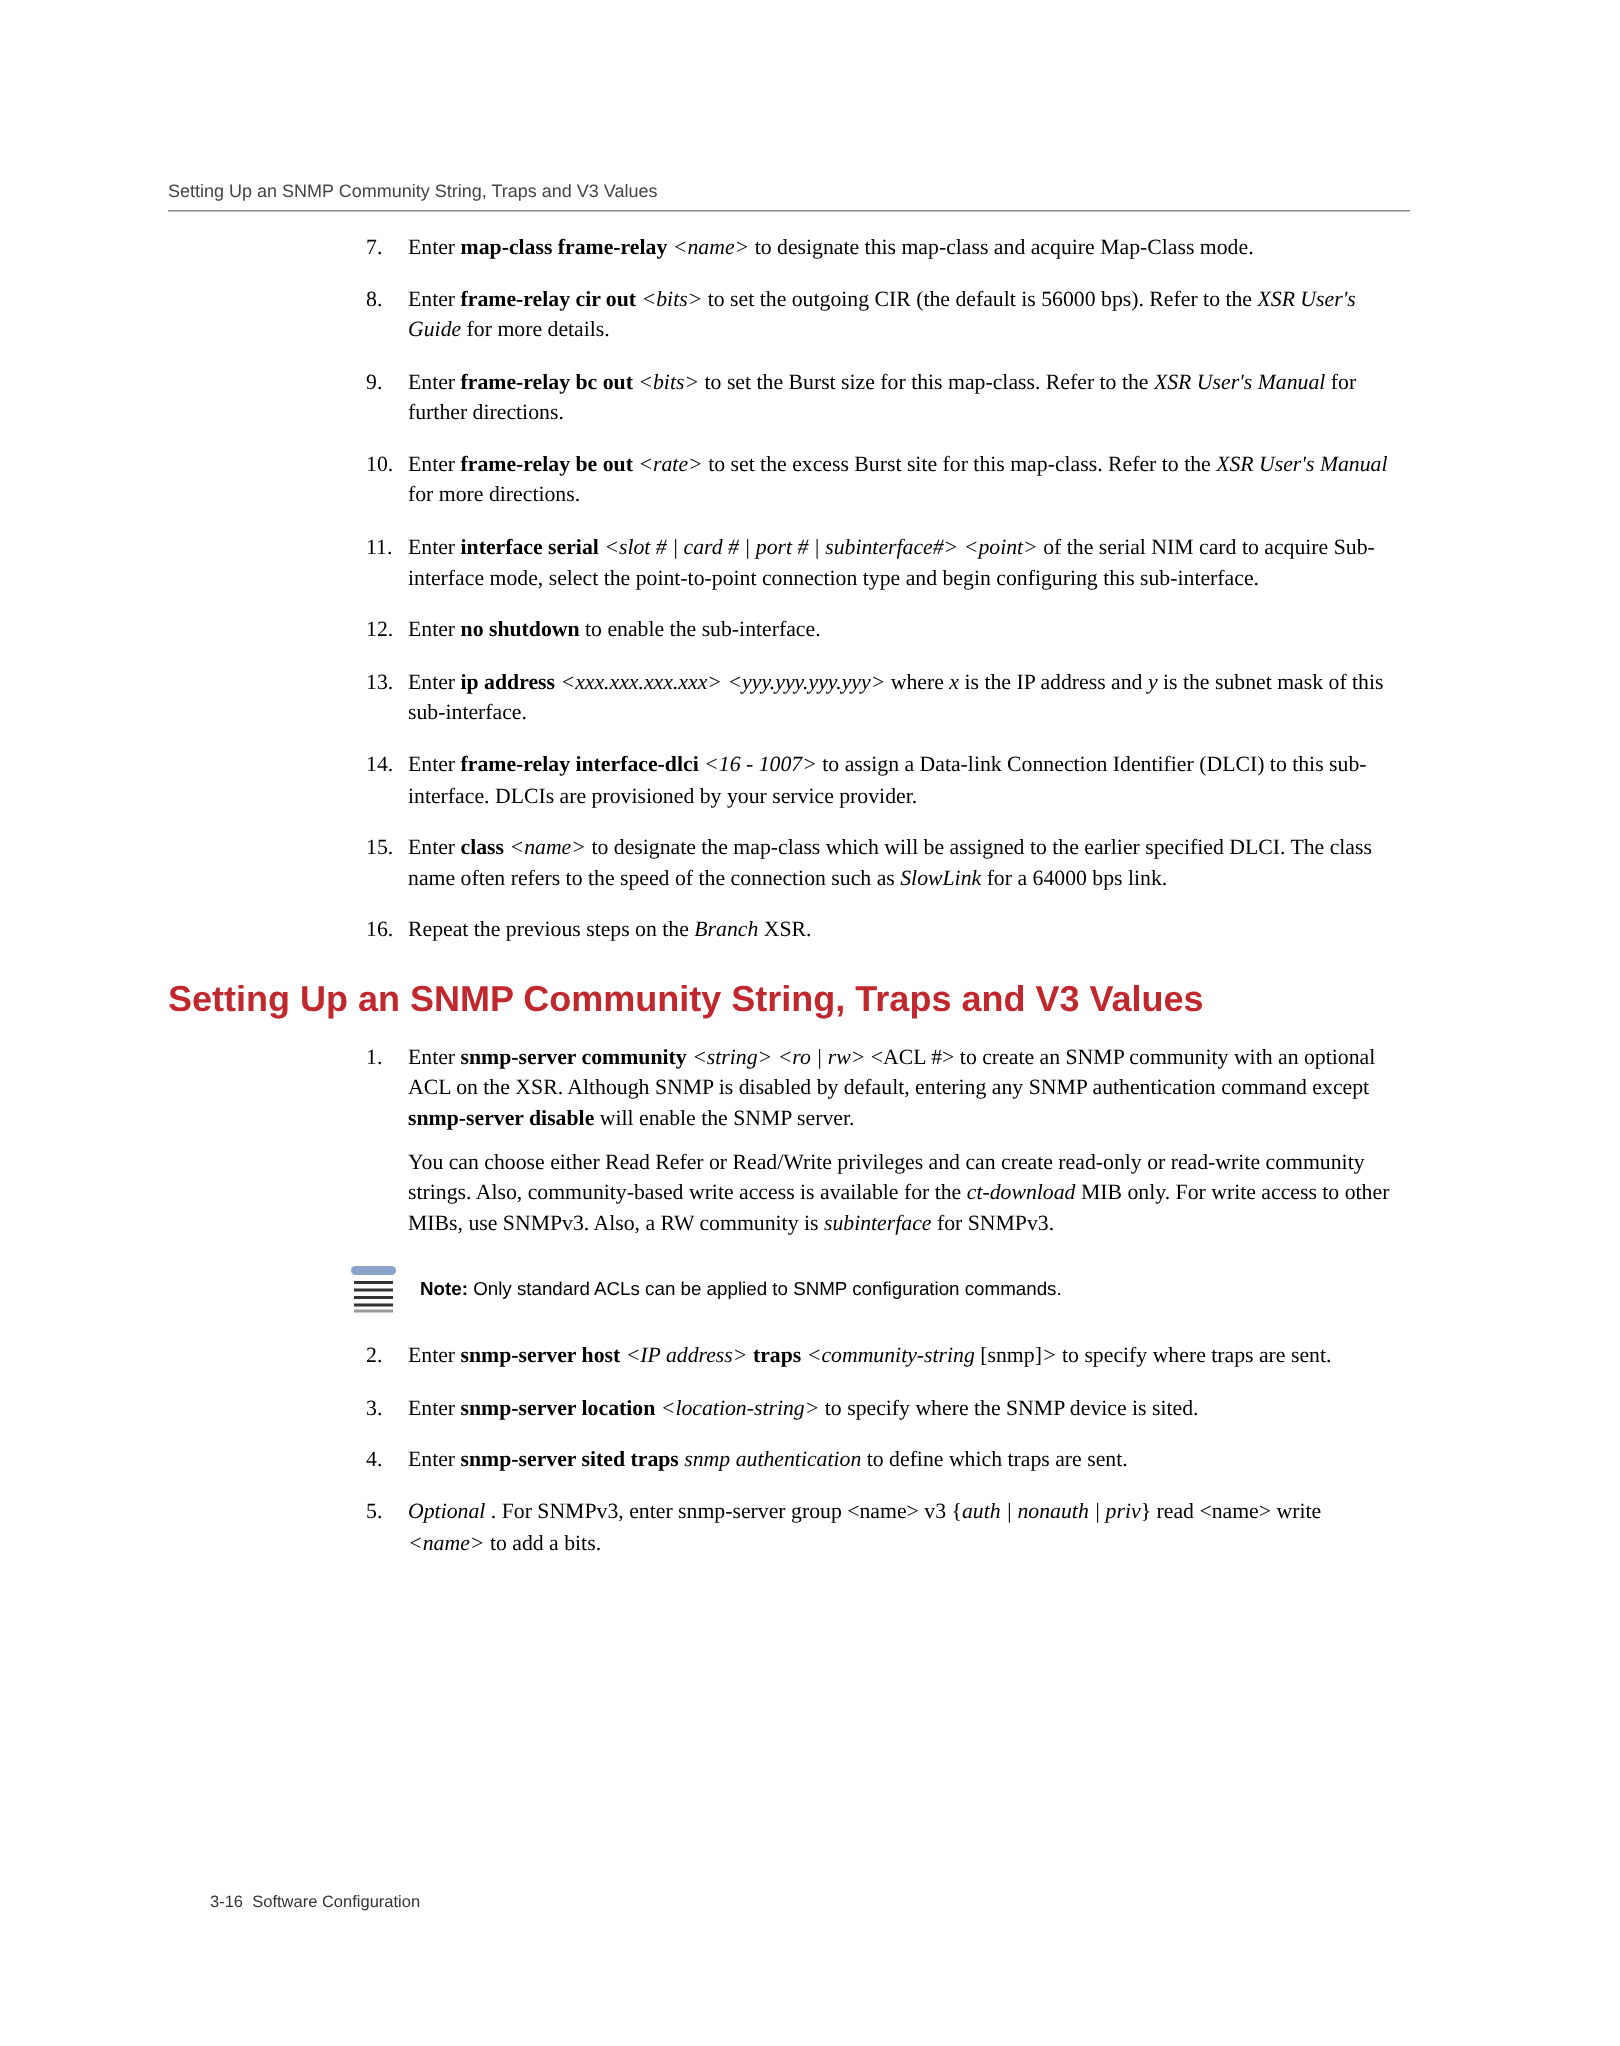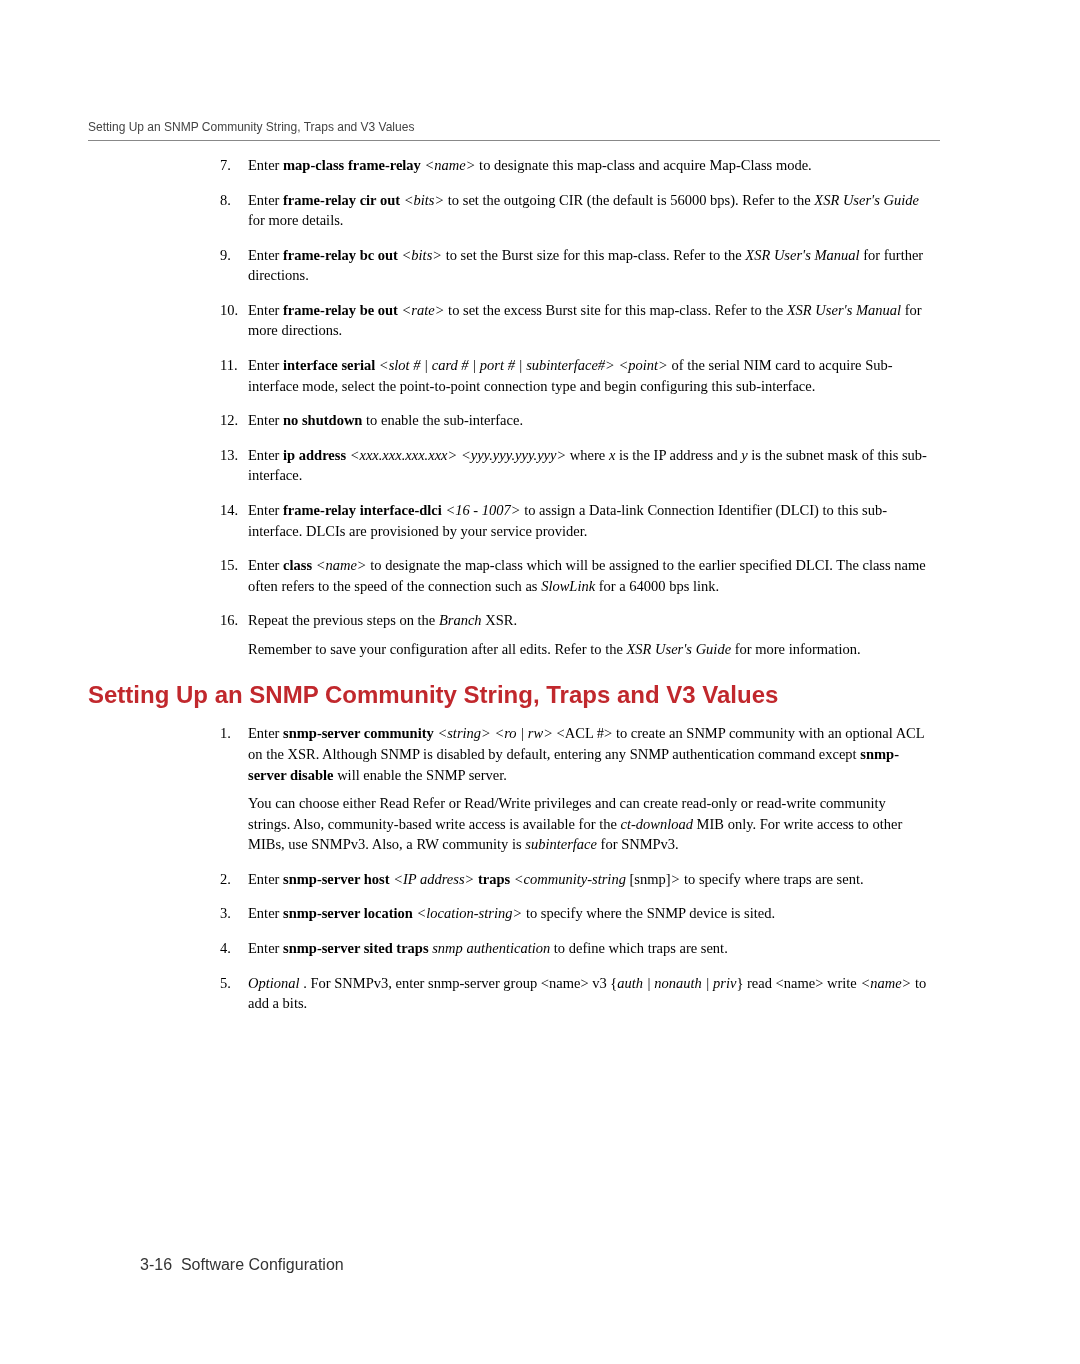--- a/index.html
+++ b/index.html
@@ -7,21 +7,21 @@
     padding: 0;
     background: #fff;
     font-family: "Palatino Linotype", "Book Antiqua", Palatino, Georgia, serif;
     color: #000;
     width: 1080px;
     height: 1364px;
     position: relative;
     box-sizing: border-box;
   }
   .page {
-    padding: 120px 140px 0 88px;
+    padding: 120px 140px 0 112px;
   }
   .running-head {
     font-family: Arial, Helvetica, sans-serif;
     font-size: 12px;
     color: #444;
     border-bottom: none;
     margin-bottom: 6px;
   }
   .rule {
     border: none;
@@ -80,21 +80,21 @@
     font-size: 12.5px;
   }
   b, strong { font-weight: bold; }
   i, em { font-style: italic; }
   code, .tt { font-family: Liberation Serif, serif; font-style: normal; }
   .footer {
     position: absolute;
     bottom: 90px;
     left: 140px;
     font-family: Arial, Helvetica, sans-serif;
-    font-size: 16px;
+    font-size: 11px;
     color: #333;
     text-align: center;
   }
 </style>
 </head>
 <body>
 
 <div class="page">
   <div class="running-head">Setting Up an SNMP Community String, Traps and V3 Values</div>
   <hr class="rule">
@@ -123,37 +123,49 @@
         <span>Enter </span><b>ip address</b><i> &lt;xxx.xxx.xxx.xxx&gt; &lt;yyy.yyy.yyy.yyy&gt;</i><span> where </span><i>x</i><span> is the IP address and </span><i>y</i><span> is the subnet mask of this sub-interface.</span>
       </li>
       <li>
         <span>Enter </span><b>frame-relay interface-dlci</b><i> &lt;16 - 1007&gt;</i><span> to assign a Data-link Connection Identifier (DLCI) to this sub-interface. DLCIs are provisioned by your service provider.</span>
       </li>
       <li>
         <span>Enter </span><b>class</b><i> &lt;name&gt;</i><span> to designate the map-class which will be assigned to the earlier specified DLCI. The class name often refers to the speed of the connection such as </span><i>SlowLink</i><span> for a 64000 bps link.</span>
       </li>
       <li>
         <span>Repeat the previous steps on the </span><i>Branch</i><span> XSR.</span>
-        <p class="follow">
-          <span>Remember to save your configuration after all edits. Refer to the </span><i>XSR User's Guide</i><span> for more information.</span>
-        </p>
       </li>
     </ol>
 
     <h2 class="section">Setting Up an SNMP Community String, Traps and V3 Values</h2>
 
     <ol class="steps start1">
       <li>
         <span>Enter </span><b>snmp-server community</b><i> &lt;string&gt; &lt;ro | rw&gt; </i><span>&lt;ACL #&gt;</span><span> to create an SNMP community with an optional ACL on the XSR. Although SNMP is disabled by default, entering any SNMP authentication command except </span><b>snmp-server disable</b><span> will enable the SNMP server.</span>
         <p class="follow">
           <span>You can choose either Read Refer or Read/Write privileges and can create read-only or read-write community strings. Also, community-based write access is available for the </span><i>ct-download</i><span> MIB only. For write access to other MIBs, use SNMPv3. Also, a RW community is </span><i>subinterface</i><span> for SNMPv3.</span>
         </p>
       </li>
     </ol>
 
+    <div class="note-row">
+      <div class="note-icon">
+        <svg viewBox="0 0 34 34">
+          <rect x="2" y="2" width="30" height="6" rx="3" fill="#8aa3c9"></rect>
+          <line x1="4" y1="13" x2="30" y2="13" stroke="#333" stroke-width="2"></line>
+          <line x1="4" y1="18" x2="30" y2="18" stroke="#333" stroke-width="2"></line>
+          <line x1="4" y1="23" x2="30" y2="23" stroke="#333" stroke-width="2"></line>
+          <line x1="4" y1="28" x2="30" y2="28" stroke="#333" stroke-width="2"></line>
+          <line x1="4" y1="32" x2="30" y2="32" stroke="#999" stroke-width="2"></line>
+        </svg>
+      </div>
+      <div class="note-text">
+        <b>Note:</b><span> Only standard ACLs can be applied to SNMP configuration commands.</span>
+      </div>
+    </div>
 
     <ol class="steps start2">
       <li>
         <span>Enter </span><b>snmp-server host</b><i> &lt;IP address&gt; </i><b>traps</b><i> &lt;community-string </i><span>[snmp]</span><i>&gt;</i><span> to specify where traps are sent.</span>
       </li>
       <li>
         <span>Enter </span><b>snmp-server location</b><i> &lt;location-string&gt;</i><span> to specify where the SNMP device is sited.</span>
       </li>
       <li>
         <span>Enter </span><b>snmp-server sited traps</b><i> snmp authentication</i><span> to define which traps are sent.</span>

